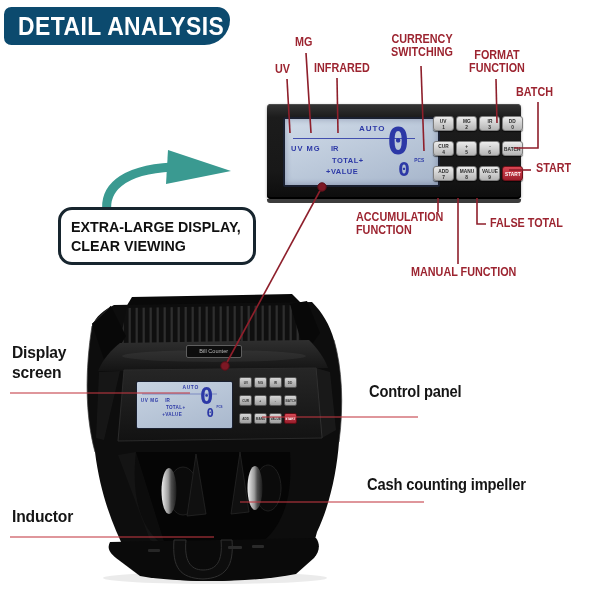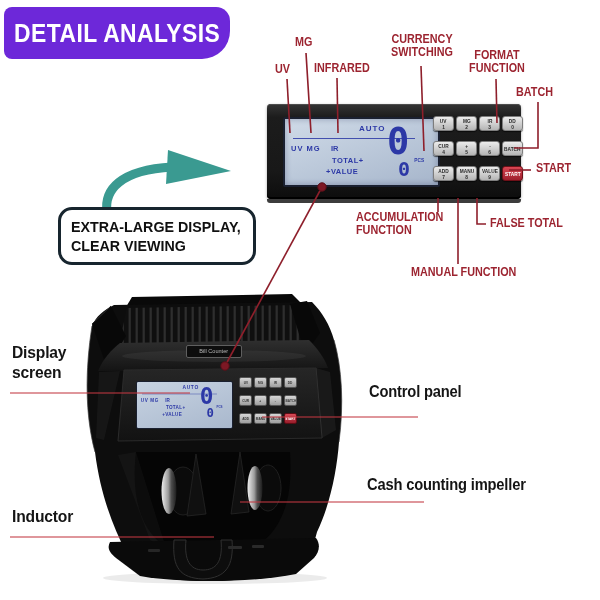--- a/index.html
+++ b/index.html
@@ -1,22 +1,22 @@
 <!DOCTYPE html>
 <html><head>
 <meta charset="utf-8">
 <style>
   html,body{margin:0;padding:0;background:#fff;}
   .stage{position:relative;width:600px;height:600px;background:#ffffff;overflow:hidden;
          font-family:"Liberation Sans",sans-serif;}
   .abs{position:absolute;}
 
   
-  .banner{left:4px;top:7px;width:226px;height:52px;background:#6d28d9;
-          border-radius:8px 14px 28px 8px;display:flex;align-items:center;justify-content:center;}
+  .banner{left:4px;top:7px;width:226px;height:38px;background:#0c4a6e;
+          border-radius:8px 14px 28px 8px;display:flex;align-items:center;justify-content:flex-start;}
   .banner-title{color:#fff;font-weight:700;font-size:26px;letter-spacing:0.5px;
           display:inline-block;transform:scaleX(0.88);white-space:nowrap;}
 
   
   .rlab{color:#9c2430;font-weight:700;font-size:12px;line-height:13px;white-space:nowrap;
         transform:scaleX(0.9);transform-origin:left top;}
   .rlab.center{text-align:center;transform-origin:center top;}
 
   
   .blab{color:#151515;font-weight:700;font-size:17px;line-height:20px;white-space:nowrap;

